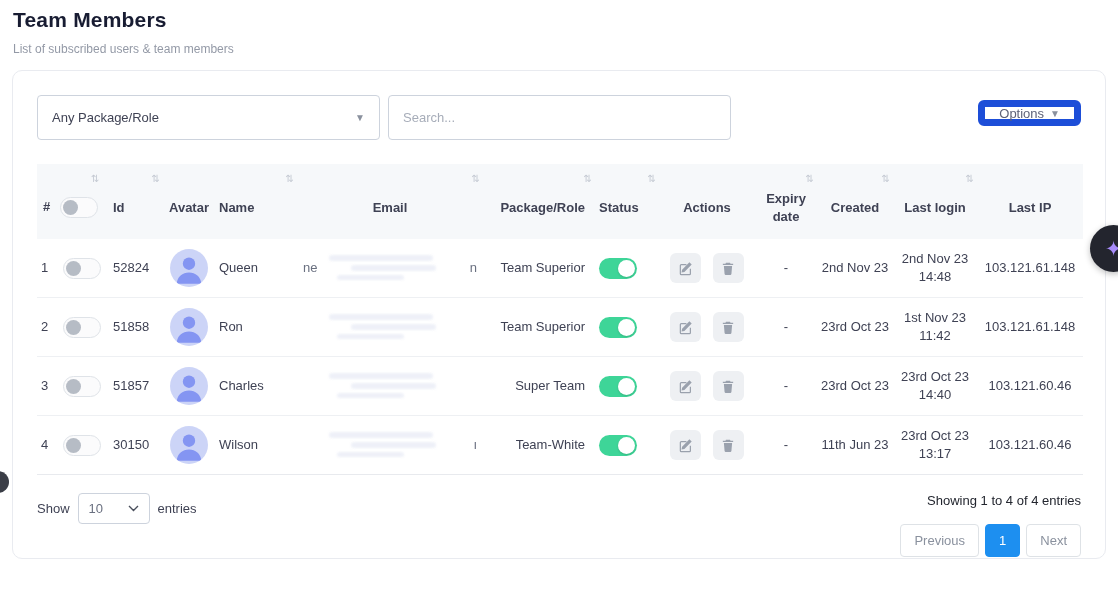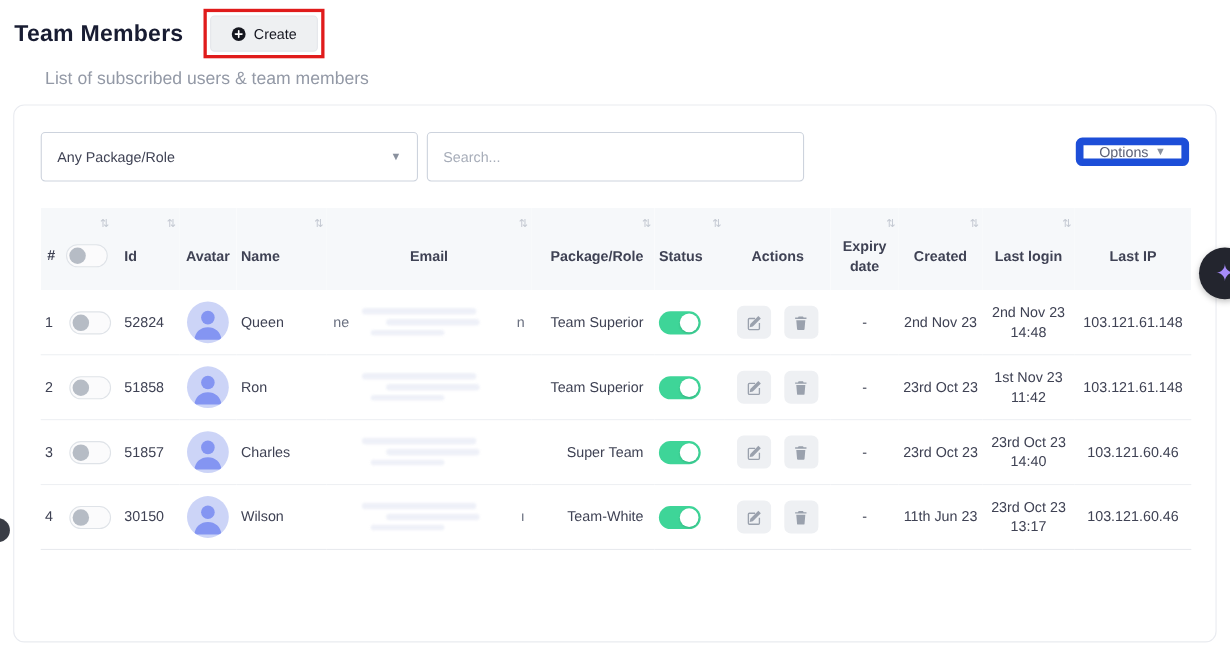--- a/index.html
+++ b/index.html
@@ -7,21 +7,21 @@
     font-family:"Liberation Sans","DejaVu Sans",sans-serif; color:#3f4254; }
 
   
   .page-head { padding:8px 0 0 13px; display:flex; align-items:center; gap:18px; }
   .page-title { font-size:21px; font-weight:700; color:#181c32; letter-spacing:.2px; }
   .annotation-box { border:3px solid #e01b1b; padding:3px; display:inline-block; }
   .create-btn { display:flex; align-items:center; gap:7px; background:#eef0f2;
     border:1px solid #e4e6ea; border-radius:4px; padding:8px 18px; font-size:13px;
     color:#14151f; cursor:pointer; font-family:inherit; }
   .create-btn svg { display:block; }
-  .page-sub { padding:10px 0 0 13px; font-size:16px; color:#9399a6;margin-left:28px; }
+  .page-sub { padding:10px 0 0 13px; font-size:12px; color:#9399a6; }
 
   
   .card { position:relative; margin:14px 12px 0 12px; background:#fff;
     border:1px solid #e9ebf0; border-radius:10px; padding:24px 24px 20px 24px;
     height:489px; }
 
   .filter-row { display:flex; align-items:flex-start; gap:8px; }
   .select-box { width:343px; height:45px; border:1px solid #cdd3dd; border-radius:4px;
     display:flex; align-items:center; justify-content:space-between; padding:0 14px;
     font-size:13px; color:#3f4254; cursor:pointer; background:#fff; }
@@ -106,31 +106,20 @@
     justify-content:center; color:#a78bfa; font-size:21px; cursor:pointer;
     box-shadow:0 2px 6px rgba(0,0,0,.25); }
   .left-dot { position:absolute; left:-13px; top:471px; width:22px; height:22px;
     border-radius:50%; background:#3a3d46; }
 </style>
 </head>
 <body>
 
 <div class="page-head">
   <div class="page-title">Team Members</div>
-  <div class="annotation-box">
-    <button class="create-btn">
-      <span>
-        <svg width="14" height="14" viewBox="0 0 16 16">
-            <circle cx="8" cy="8" r="7.2" fill="#15171f"></circle>
-            <path d="M8 4.6v6.8M4.6 8h6.8" stroke="#fff" stroke-width="1.7" stroke-linecap="round"></path>
-          </svg>
-      </span>
-      <span>Create</span>
-    </button>
-  </div>
 </div>
 <div class="page-sub">List of subscribed users &amp; team members</div>
 
 <div class="card">
 
   <div class="filter-row">
     <div class="select-box">
       <span>Any Package/Role</span>
       <span class="select-caret">▼</span>
     </div>
@@ -391,18 +380,38 @@
       </button>
     </td>
     <td><span>-</span></td>
     <td class="c-created"><span>11th Jun 23</span></td>
     <td class="c-login"><span>23rd Oct 23 13:17</span></td>
     <td class="c-ip"><span>103.121.60.46</span></td>
   </tr>
       </tbody>
   </table>
 
+  <div class="table-footer">
+    <div class="show-entries">
+      <span>Show</span>
+      <div class="page-size">
+        <span>10</span>
+        <svg width="11" height="7" viewBox="0 0 11 7">
+            <path d="M1 1l4.5 4.5L10 1" stroke="#4a4f5c" stroke-width="1.4" fill="none"></path>
+          </svg>
+      </div>
+      <span>entries</span>
+    </div>
+    <div class="footer-right">
+      <div class="summary">Showing 1 to 4 of 4 entries</div>
+      <div class="pagination">
+        <button class="page-btn">Previous</button>
+        <button class="page-btn active">1</button>
+        <button class="page-btn">Next</button>
+      </div>
+    </div>
+  </div>
 </div>
 
 <div class="ai-fab">
   <span>✦</span>
 </div>
 <div class="left-dot"></div>
 
 </body></html>

